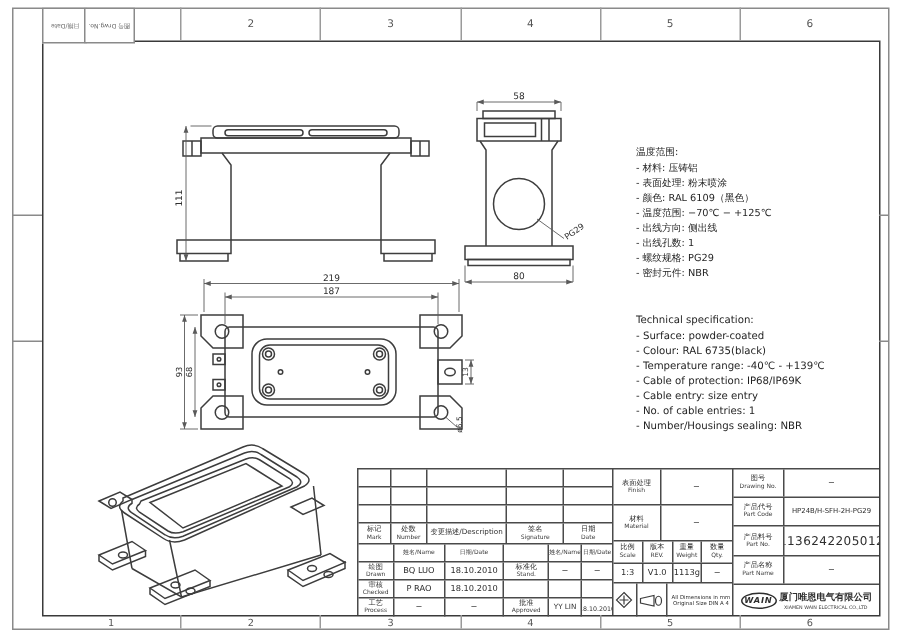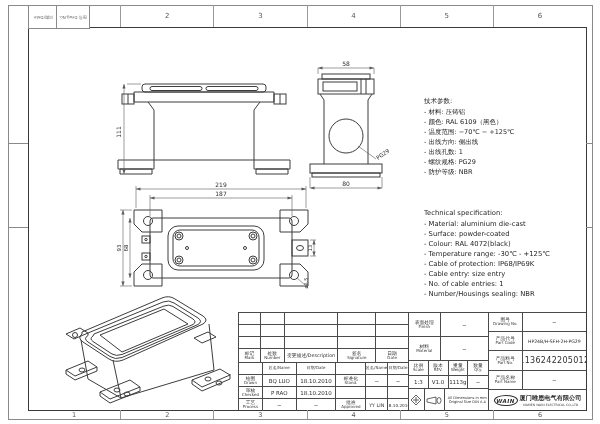--- a/index.html
+++ b/index.html
@@ -208,39 +208,39 @@
         <ellipse cx="85" cy="116" rx="3" ry="2"></ellipse>
       <path d="M58,114 l0,4 10,7 30,-12 0,-4"></path>
       <path d="M150,102 l28,-11 10,6 -28,12 z"></path>
         <ellipse cx="166" cy="101" rx="3" ry="2"></ellipse>
         <ellipse cx="177" cy="105" rx="3" ry="2"></ellipse>
       <path d="M150,102 l0,4 10,7 28,-12 0,-5"></path>
     </g>
   </svg>
 
   <div class="abs spec spec-cn">
-    <div class="title">技术参数:</div>
+    <div class="title">温度范围:</div>
     <ul>
       <li>- 材料: 压铸铝</li>
+      <li>- 表面处理: 粉末喷涂</li>
       <li>- 颜色: RAL 6109（黑色）</li>
       <li>- 温度范围: −70℃ − +125℃</li>
       <li>- 出线方向: 侧出线</li>
       <li>- 出线孔数: 1</li>
       <li>- 螺纹规格: PG29</li>
-      <li>- 防护等级: NBR</li>
+      <li>- 密封元件: NBR</li>
     </ul>
   </div>
 
   <div class="abs spec spec-en">
     <div class="title">Technical specification:</div>
     <ul>
-      <li>- Material: aluminium die-cast</li>
       <li>- Surface: powder-coated</li>
-      <li>- Colour: RAL 4072(black)</li>
-      <li>- Temperature range: -30℃ - +125℃</li>
+      <li>- Colour: RAL 6735(black)</li>
+      <li>- Temperature range: -40℃ - +139℃</li>
       <li>- Cable of protection: IP68/IP69K</li>
       <li>- Cable entry: size entry</li>
       <li>- No. of cable entries: 1</li>
       <li>- Number/Housings sealing: NBR</li>
     </ul>
   </div>
 
   <div class="abs tb tb-left">
     <div class="row" style="height:12px">
       <div class="cell" style="width:22px"></div>

